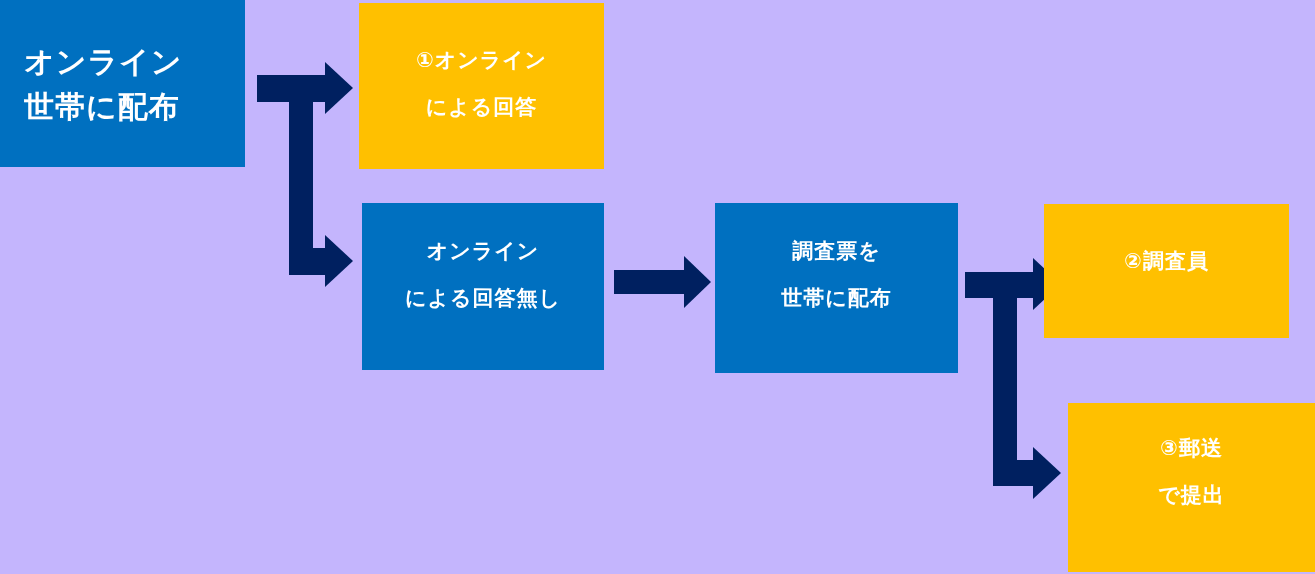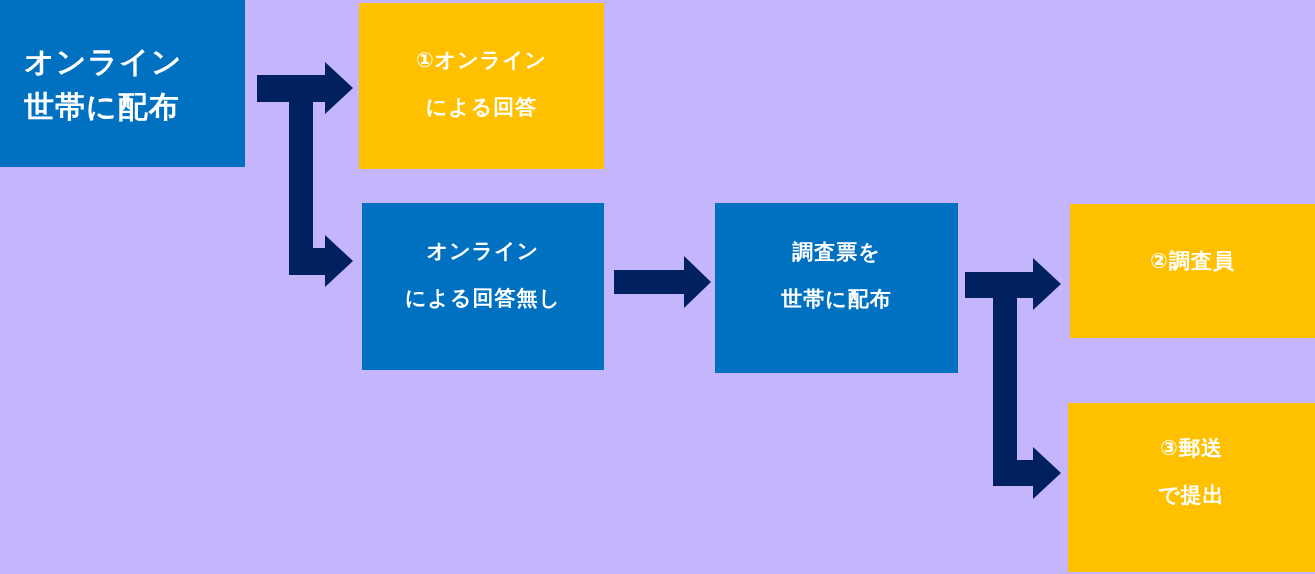--- a/index.html
+++ b/index.html
@@ -43,23 +43,24 @@
     left: 359px; top: 3px; width: 245px; height: 166px;
     padding-bottom: 6px;
   }
   .node-no-online-response {
     left: 362px; top: 203px; width: 242px; height: 167px;
     padding-bottom: 26px;
   }
   .node-distribute-questionnaire {
     left: 715px; top: 203px; width: 243px; height: 170px;
     padding-bottom: 26px;
+    font-family: Liberation Serif, serif;
   }
   .node-submit-enumerator {
-    left: 1070px; top: 204px; width: 245px; height: 134px;
+    left: 1044px; top: 204px; width: 245px; height: 134px;
     padding-bottom: 22px;
   }
   .node-submit-mail {
     left: 1068px; top: 403px; width: 247px; height: 169px;
     padding-bottom: 34px;
   }
 
   .arrow-layer {
     position: absolute;
     left: 0; top: 0;

